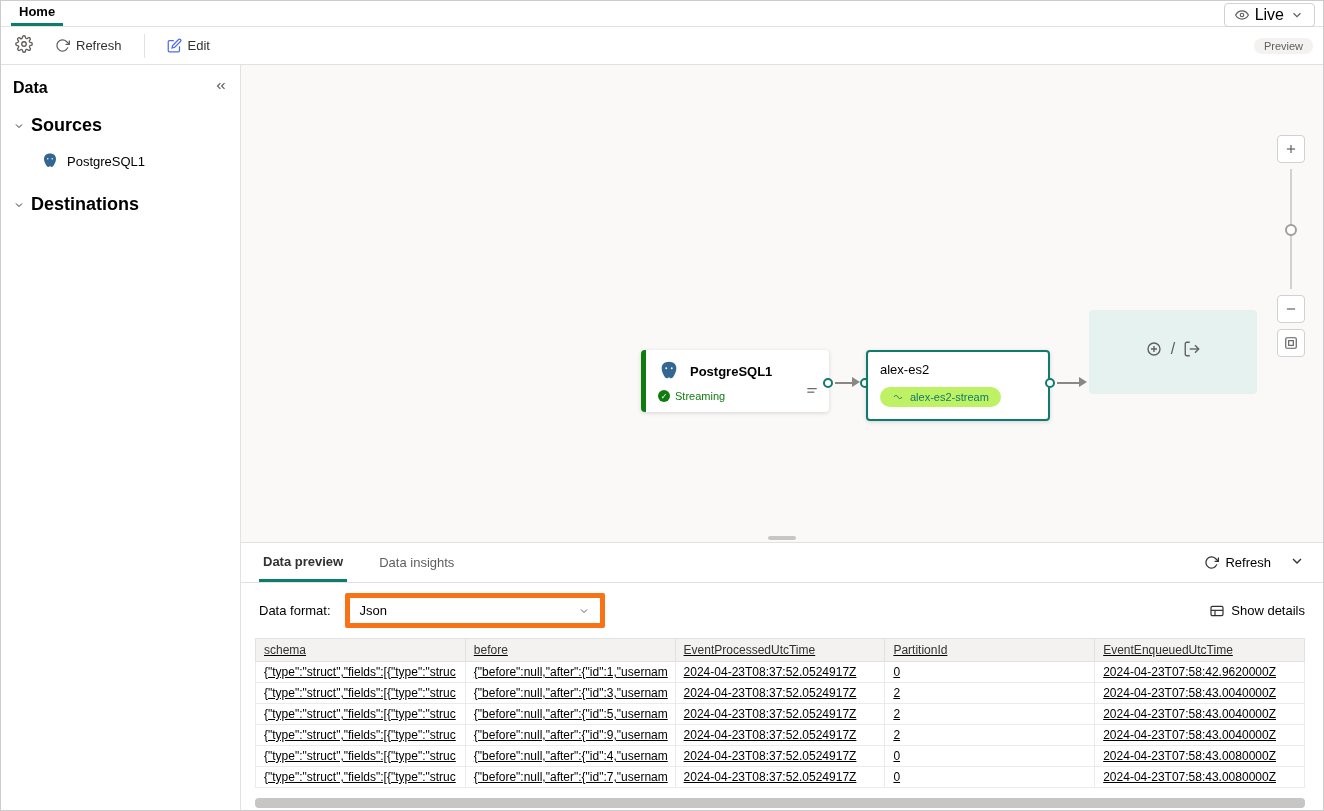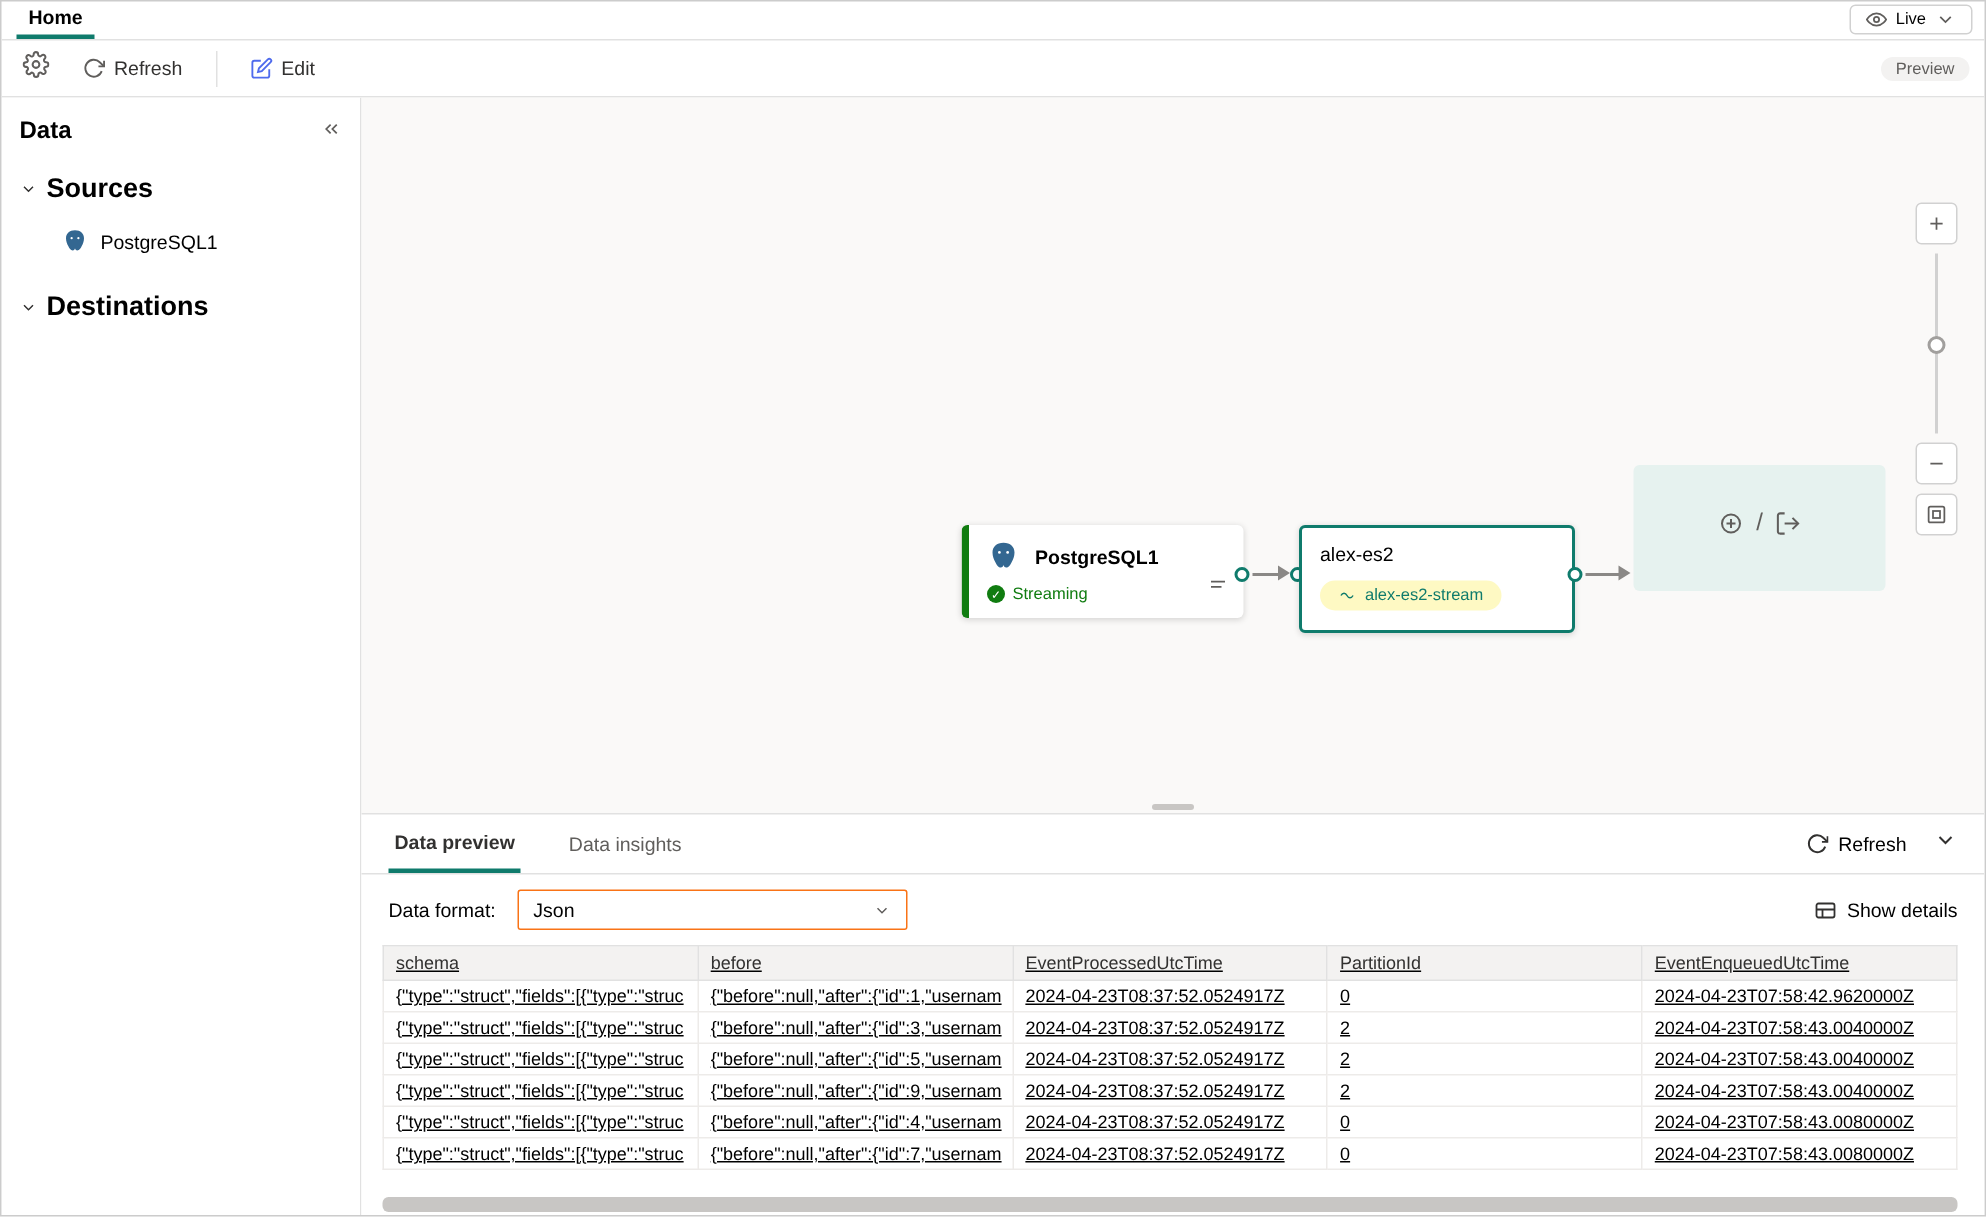--- a/index.html
+++ b/index.html
@@ -1,21 +1,21 @@
 <!DOCTYPE html>
 <html><head>
 <meta charset="utf-8">
 <style>
 * { margin: 0; padding: 0; box-sizing: border-box; font-family: "Segoe UI", -apple-system, sans-serif; }
 body { width: 1324px; height: 811px; background: #fff; overflow: hidden; border: 1px solid #ccc; display: flex; flex-direction: column; }
 
 
 .tab-bar { height: 26px; border-bottom: 1px solid #e1e1e1; display: flex; align-items: flex-end; padding: 0 10px; position: relative; }
 .tab { padding: 4px 8px; font-size: 13px; border-bottom: 3px solid #0f7b6c; font-weight: 600; }
-.live-btn { position: absolute; right: 8px; top: 2px; border: 1px solid #d1d1d1; border-radius: 4px; padding: 2px 10px; font-size: 11px; display: flex; align-items: center; gap: 6px; cursor: pointer; }
+.live-btn { position: absolute; right: 8px; top: 2px; border: 1px solid #d1d1d1; border-radius: 4px; padding: 2px 10px; font-size: 16px; display: flex; align-items: center; gap: 6px; cursor: pointer; }
 .live-btn svg { width: 14px; height: 14px; }
 
 
 .toolbar { height: 38px; border-bottom: 1px solid #e1e1e1; display: flex; align-items: center; padding: 0 10px; gap: 10px; }
 .toolbar-btn { display: flex; align-items: center; gap: 6px; padding: 4px 8px; font-size: 13px; cursor: pointer; color: #323130; border-radius: 4px; }
 .toolbar-divider { width: 1px; height: 24px; background: #e1e1e1; margin: 0 4px; }
 .toolbar-icon-btn { padding: 4px; cursor: pointer; }
 .preview-badge { margin-left: auto; background: #f3f2f1; border-radius: 10px; padding: 2px 10px; font-size: 11px; color: #605e5c; }
 
 
@@ -45,21 +45,21 @@
 .node { position: absolute; background: #fff; border-radius: 4px; box-shadow: 0 1px 4px rgba(0,0,0,0.15); }
 .node-source { left: 400px; top: 285px; width: 188px; border-left: 5px solid #107c10; padding: 10px 12px; }
 .node-source-title { display: flex; align-items: center; gap: 10px; font-size: 13px; font-weight: 600; margin-bottom: 8px; }
 .node-source-title svg { width: 22px; height: 22px; }
 .node-source-status { display: flex; align-items: center; gap: 5px; font-size: 11px; color: #107c10; }
 .node-source-status-dot { width: 12px; height: 12px; border-radius: 50%; background: #107c10; display: inline-flex; align-items: center; justify-content: center; color: #fff; font-size: 8px; }
 .node-source-lines { position: absolute; right: 10px; bottom: 10px; color: #605e5c; }
 
 .node-stream { left: 625px; top: 285px; width: 184px; border: 2px solid #0f7b6c; padding: 10px 12px 12px; }
 .node-stream-title { font-size: 13px; font-weight: 400; margin-bottom: 10px; }
-.node-stream-badge { display: inline-flex; align-items: center; gap: 6px; background: #fef9c3; border-radius: 12px; padding: 4px 12px; font-size: 11px; color: #0f7b6c; }
+.node-stream-badge { display: inline-flex; align-items: center; gap: 6px; background: #bef264; border-radius: 12px; padding: 4px 12px; font-size: 11px; color: #0f7b6c; }
 .node-stream-badge svg { width: 12px; height: 12px; }
 
 .node-dest { left: 848px; top: 245px; width: 168px; background: #e6f2ef; border: none; box-shadow: none; text-align: center; padding: 30px 20px; }
 .node-dest-icons { display: flex; justify-content: center; gap: 8px; color: #605e5c; margin-bottom: 6px; }
 .node-dest-text { position: absolute; left: 848px; top: 342px; width: 168px; background: #fff; padding: 8px 14px 14px; font-size: 13px; font-weight: 600; line-height: 1.35; box-shadow: 0 1px 4px rgba(0,0,0,0.12); border-radius: 0 0 4px 4px; }
 
 .connector-line { position: absolute; height: 2px; background: #8a8886; }
 .connector-arrow { position: absolute; width: 0; height: 0; border-top: 5px solid transparent; border-bottom: 5px solid transparent; border-left: 8px solid #8a8886; }
 .port { position: absolute; width: 10px; height: 10px; border: 2px solid #0f7b6c; border-radius: 50%; background: #fff; }
 
@@ -69,21 +69,21 @@
 
 
 .bottom-panel { height: 268px; border-top: 1px solid #e1e1e1; background: #fff; display: flex; flex-direction: column; }
 .bp-tabs { display: flex; align-items: center; padding: 0 18px; height: 40px; border-bottom: 1px solid #e1e1e1; }
 .bp-tab { padding: 10px 4px; margin-right: 28px; font-size: 13px; cursor: pointer; color: #605e5c; }
 .bp-tab.active { color: #323130; font-weight: 600; border-bottom: 3px solid #0f7b6c; margin-bottom: -1px; }
 .bp-tabs-right { margin-left: auto; display: flex; align-items: center; gap: 18px; }
 .bp-refresh { display: flex; align-items: center; gap: 6px; font-size: 13px; cursor: pointer; }
 
 .bp-filters { display: flex; align-items: center; gap: 14px; padding: 10px 18px; font-size: 13px; }
-.bp-select { border: 1px solid #f97316; border-radius: 2px; padding: 5px 10px; width: 260px; display: flex; justify-content: space-between; align-items: center; cursor: pointer; }
+.bp-select { border: 5px solid #f97316; border-radius: 2px; padding: 5px 10px; width: 260px; display: flex; justify-content: space-between; align-items: center; cursor: pointer; }
 .bp-meta { display: flex; gap: 26px; margin-left: 20px; }
 .bp-meta-item { display: flex; gap: 8px; }
 .bp-meta-label { color: #605e5c; }
 .bp-show-details { margin-left: auto; display: flex; align-items: center; gap: 6px; cursor: pointer; }
 
 .bp-table-wrap { flex: 1; overflow: auto; padding: 0 18px 0 14px; position: relative; }
 .bp-table { width: 100%; border-collapse: collapse; font-size: 12px; table-layout: fixed; text-decoration: underline; }
 .bp-table th { text-align: left; font-weight: 400; background: #f3f2f1; border: 1px solid #e1e1e1; padding: 4px 8px; color: #323130; }
 .bp-table td { border: 1px solid #edebe9; padding: 3px 8px; white-space: nowrap; overflow: hidden; text-overflow: clip; }
 .bp-scroll-x { height: 10px; background: #c8c6c4; border-radius: 4px; margin: 2px 18px 2px 14px; }

